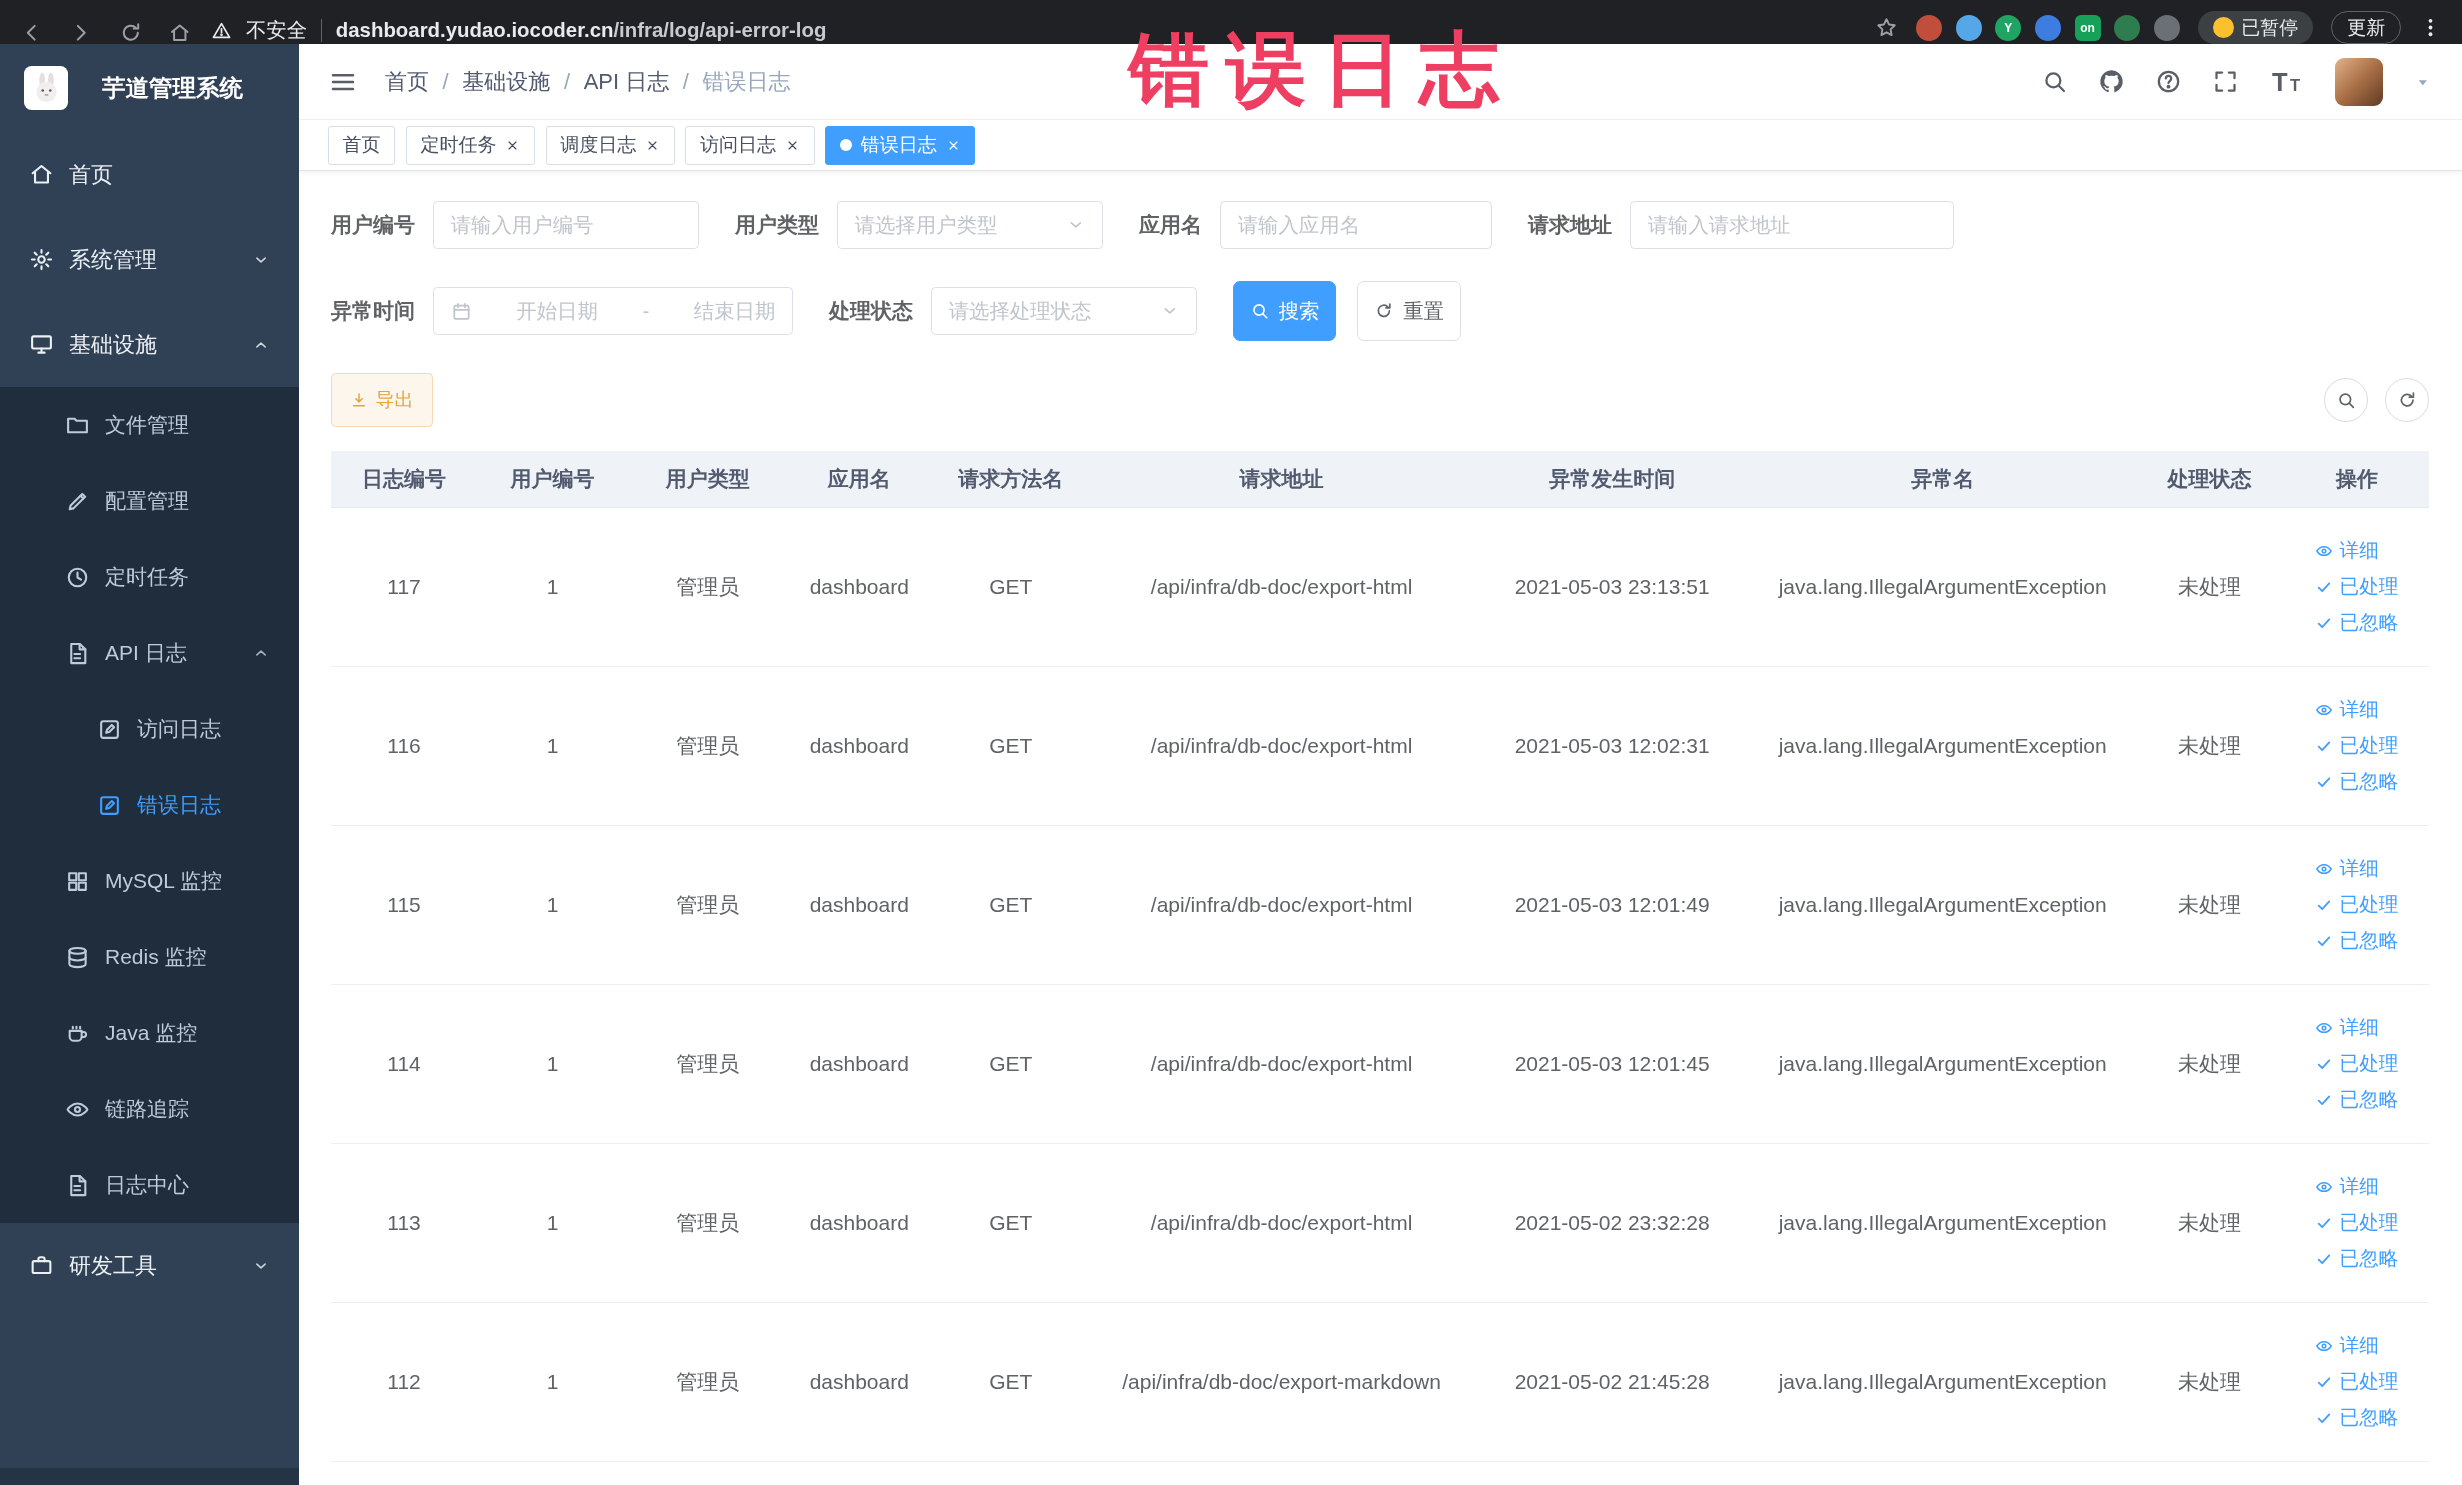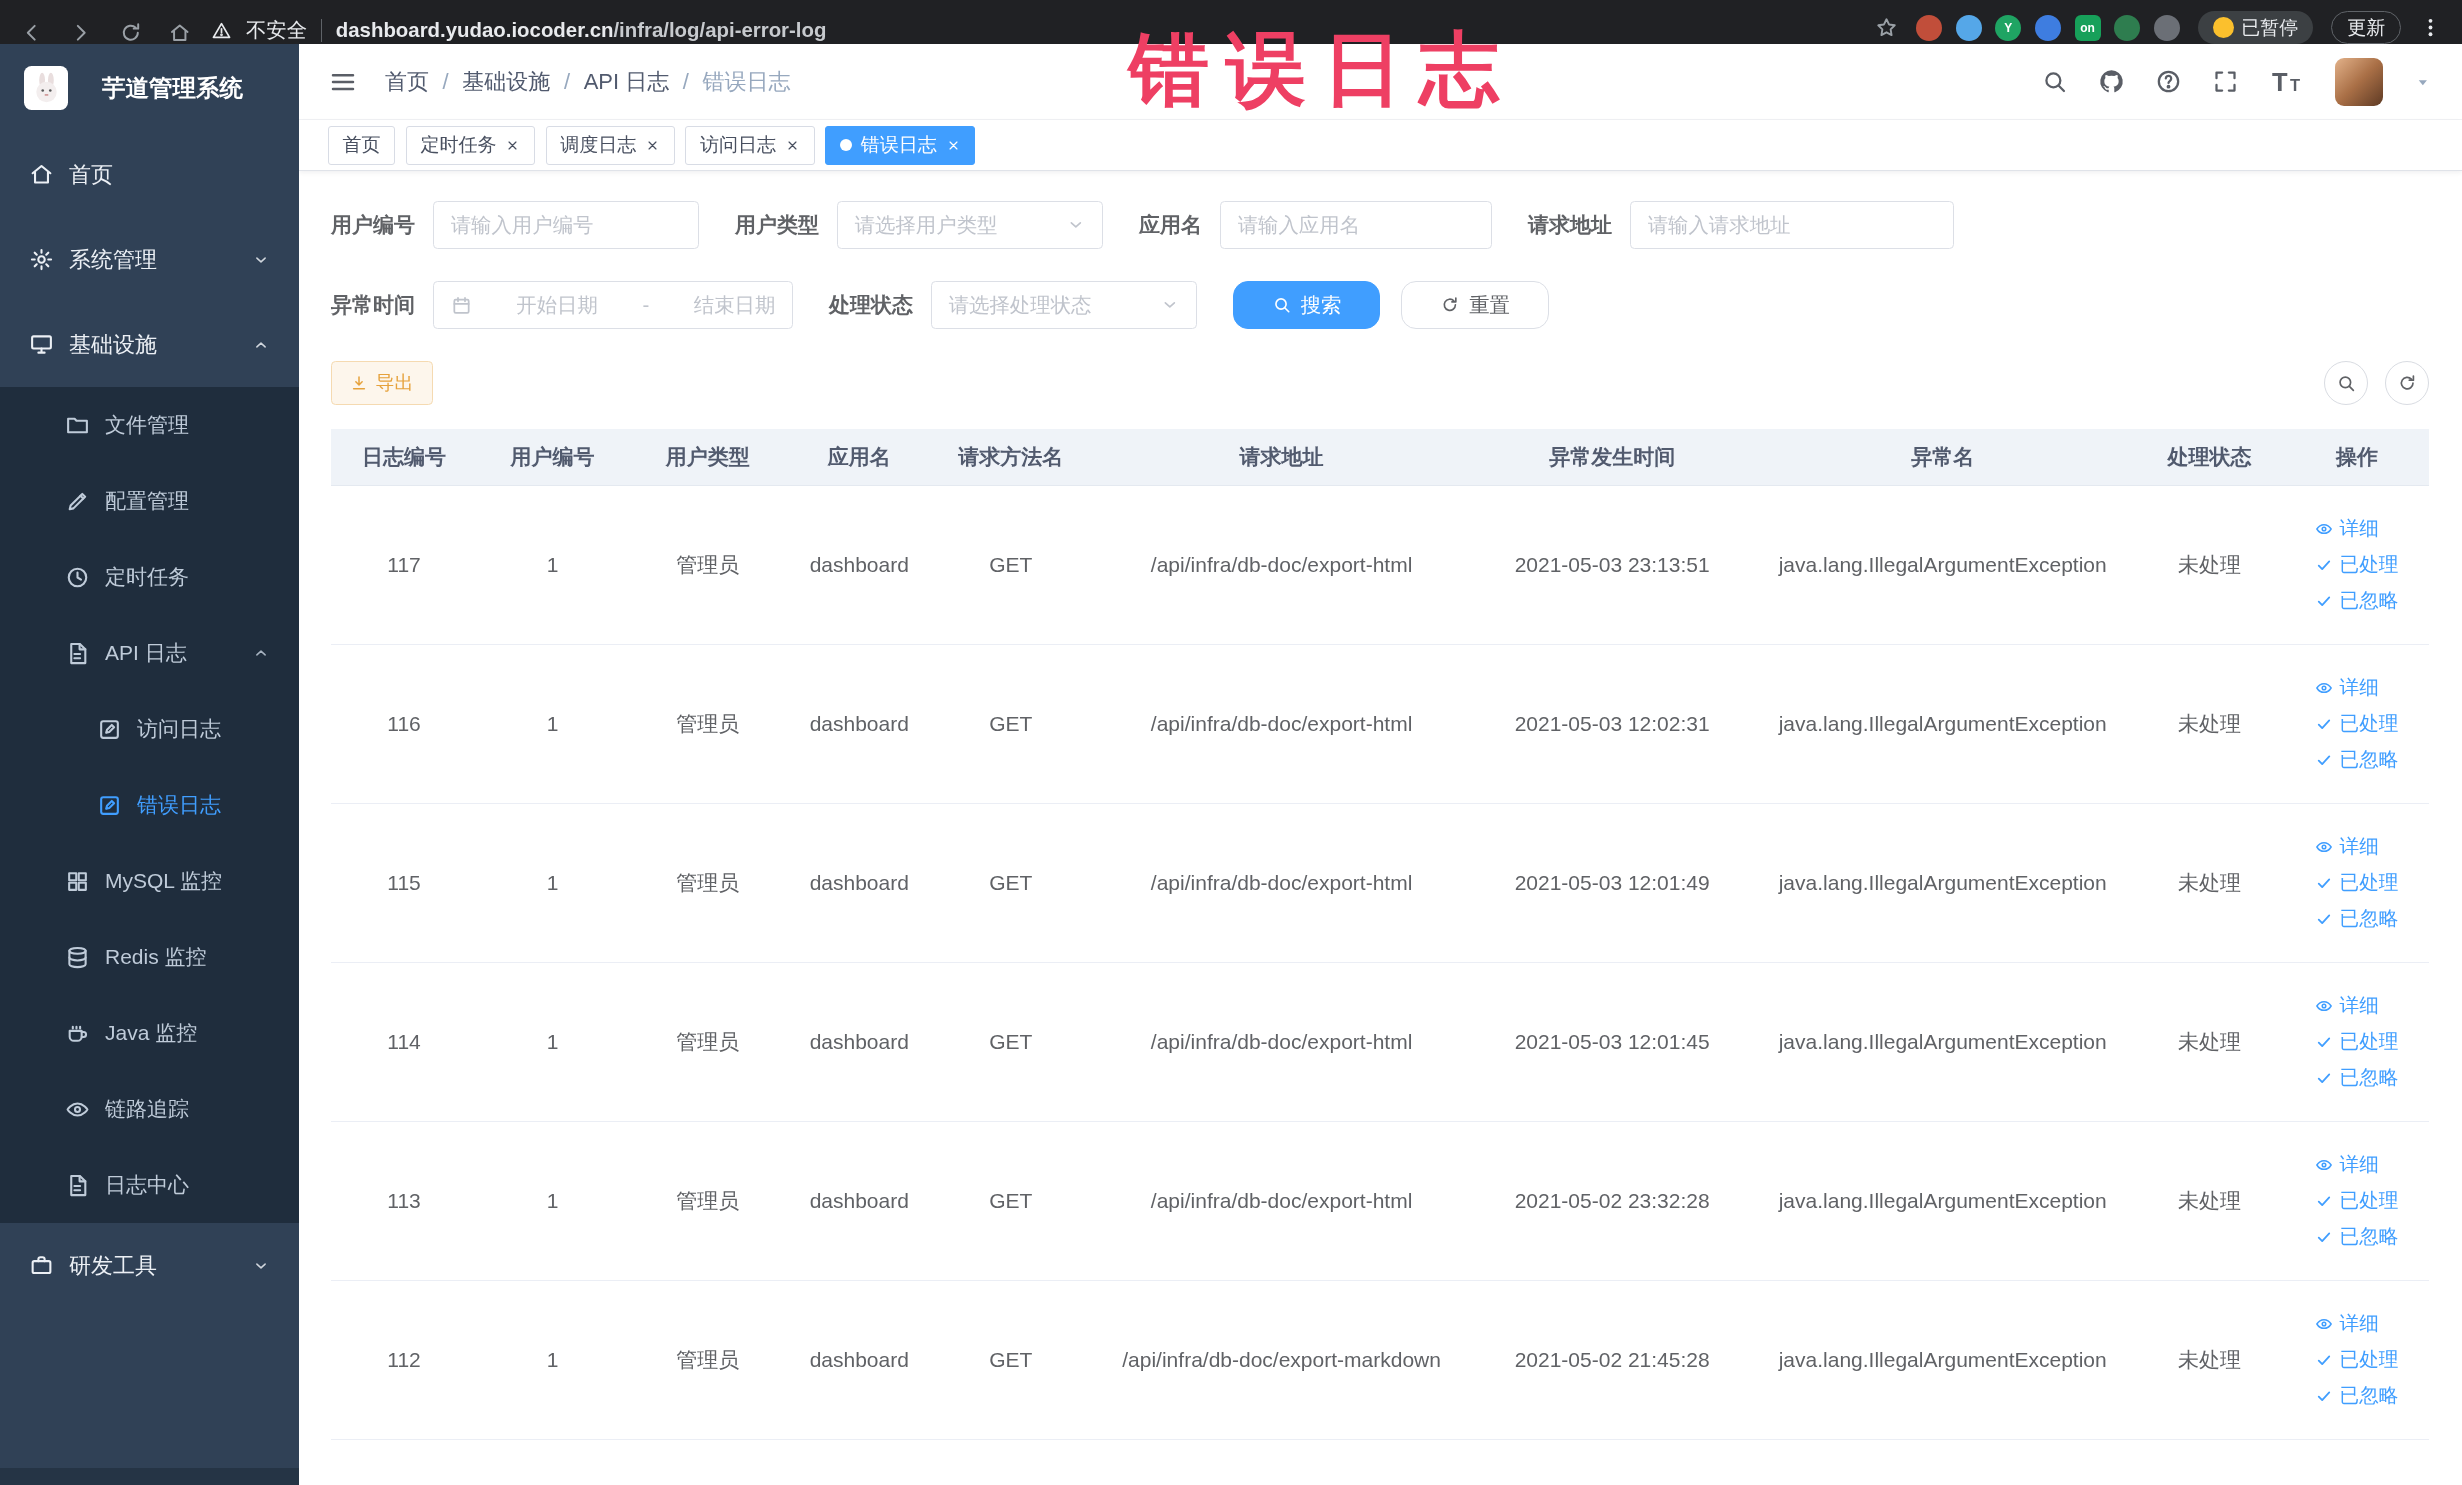--- a/index.html
+++ b/index.html
@@ -83,28 +83,28 @@
   .f-label { font-size:21px; font-weight:700; color:#606266; margin-right:18px; white-space:nowrap; }
   .el-input { height:48px; border:0.8px solid #dcdfe6; border-radius:4.5px; font-size:20.4px; color:#606266;
               padding:0 16.7px; background:#fff; outline:none; font-family:inherit; }
   input.el-input::placeholder { color:#c0c4cc; }
   div.el-input { display:flex; align-items:center; gap:10.6px; cursor:pointer; }
   .select { justify-content:space-between; }
   .ph { color:#c0c4cc; white-space:nowrap; }
   .sel-caret { color:#c0c4cc; font-size:19.7px; }
   .cal-ic { color:#c0c4cc; font-size:21px; }
   .range { justify-content:space-between; }
-  .btn { height:48px; border-radius:15px; font-size:20.4px; display:inline-flex; align-items:center; gap:9px;
-         padding:0 38px; border:0.8px solid transparent; cursor:pointer; font-family:inherit; }
+  .btn { height:60px; border-radius:7px; font-size:20.4px; display:inline-flex; align-items:center; gap:9px;
+         padding:0 16px; border:0.8px solid transparent; cursor:pointer; font-family:inherit; }
   .btn .icon { font-size:19.7px; }
   .btn-primary { background:#409eff; border-color:#409eff; color:#fff; }
   .btn-plain { background:#fff; border-color:#dcdfe6; color:#606266; margin-left:21px; }
 
   .toolbar-row { display:flex; align-items:center; margin:0 0 24px; }
-  .btn-export { height:44px; padding:0 18px; font-size:19px; background:#fdf6ec; border:0.8px solid #f5dab1;
+  .btn-export { height:54px; padding:0 18px; font-size:19px; background:#fdf6ec; border:0.8px solid #f5dab1;
                 color:#e6a23c; border-radius:4.5px; display:inline-flex; align-items:center; gap:7.6px; cursor:pointer; }
   .btn-export .icon { font-size:18px; }
   .tool-circles { margin-left:auto; display:flex; gap:16.7px; }
   .circle-btn { width:44px; height:44px; border-radius:50%; border:0.8px solid #d9dce2; background:#fff;
                 color:#606266; display:flex; align-items:center; justify-content:center; font-size:20.4px; cursor:pointer; }
 
   
   .log-table { width:100%; border-collapse:collapse; table-layout:fixed; }
   .log-table th { background:#eff3f8; height:56px; font-size:21px; font-weight:700; color:#515a6e;
                   border-bottom:0.8px solid #e4e9f0; text-align:center; padding:0 6px; white-space:nowrap; }

